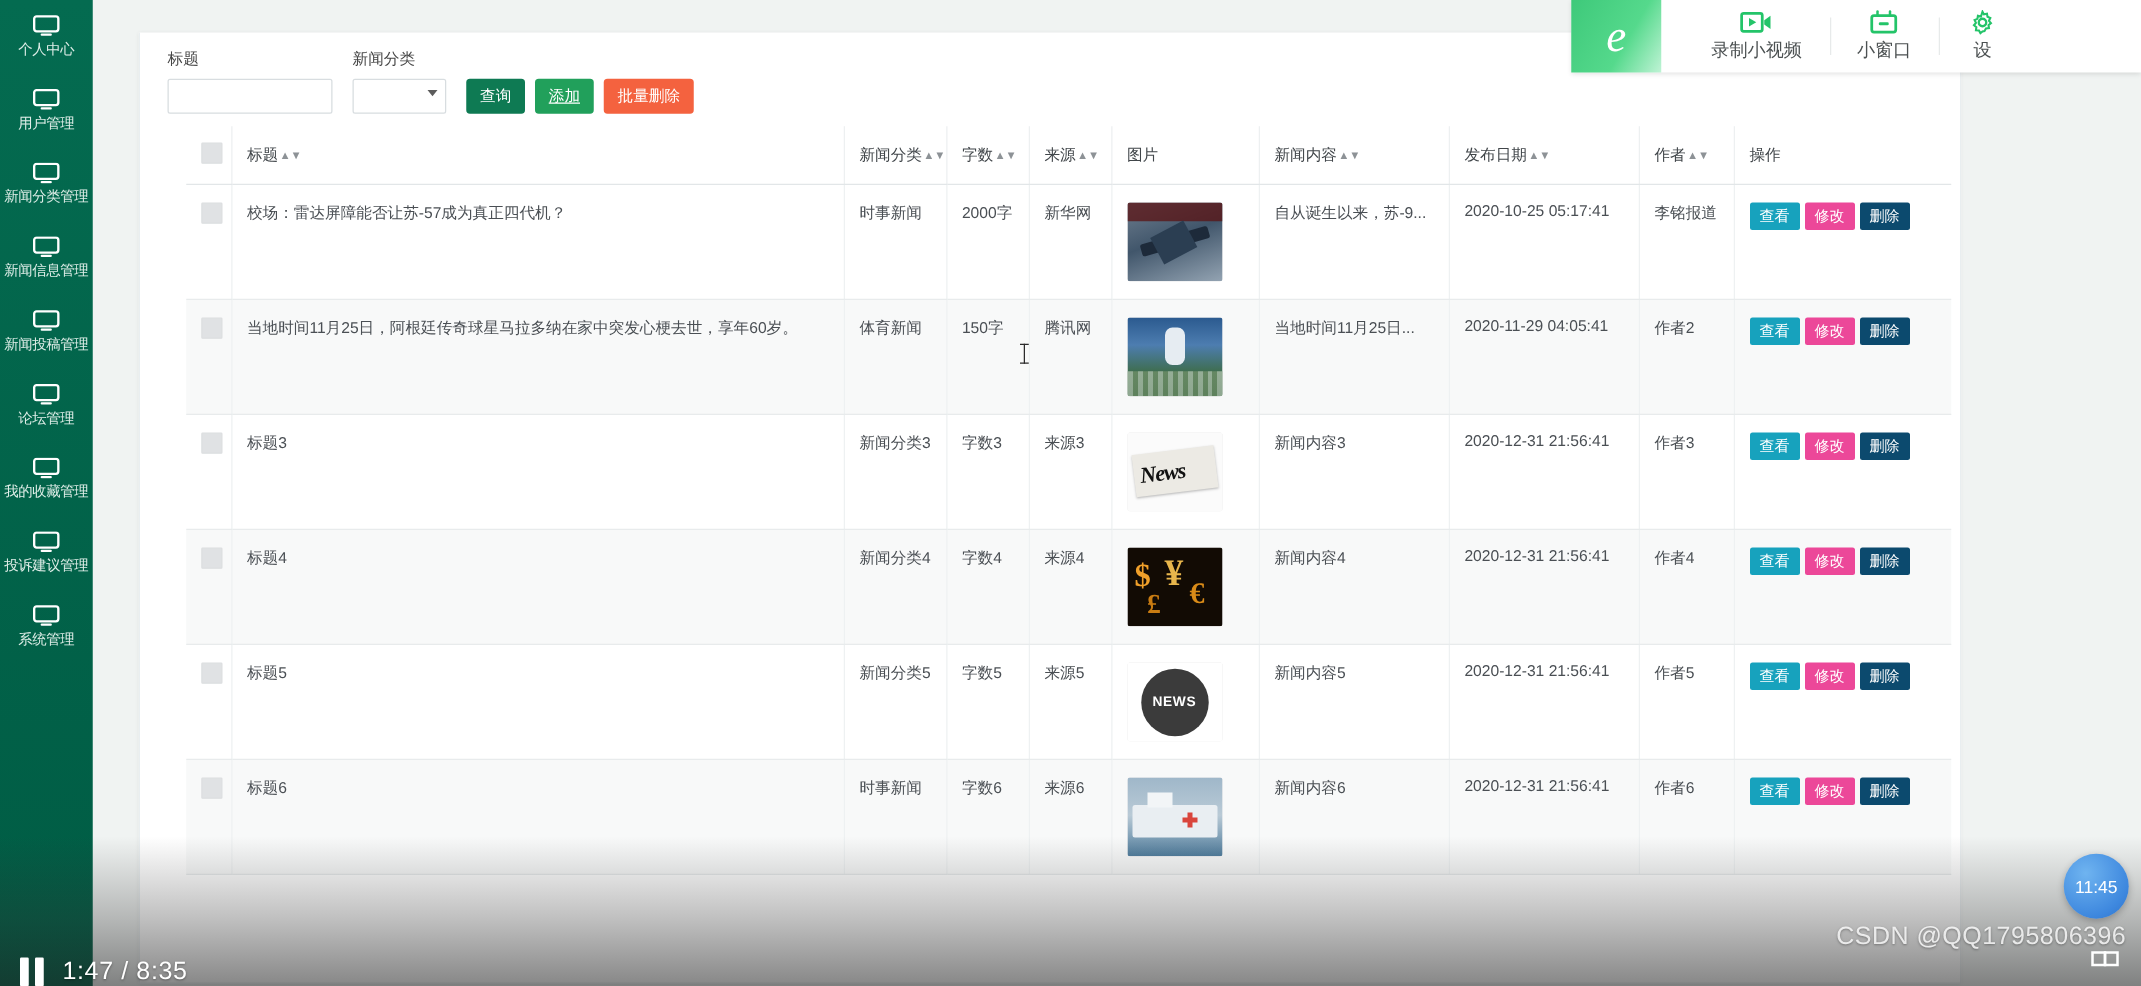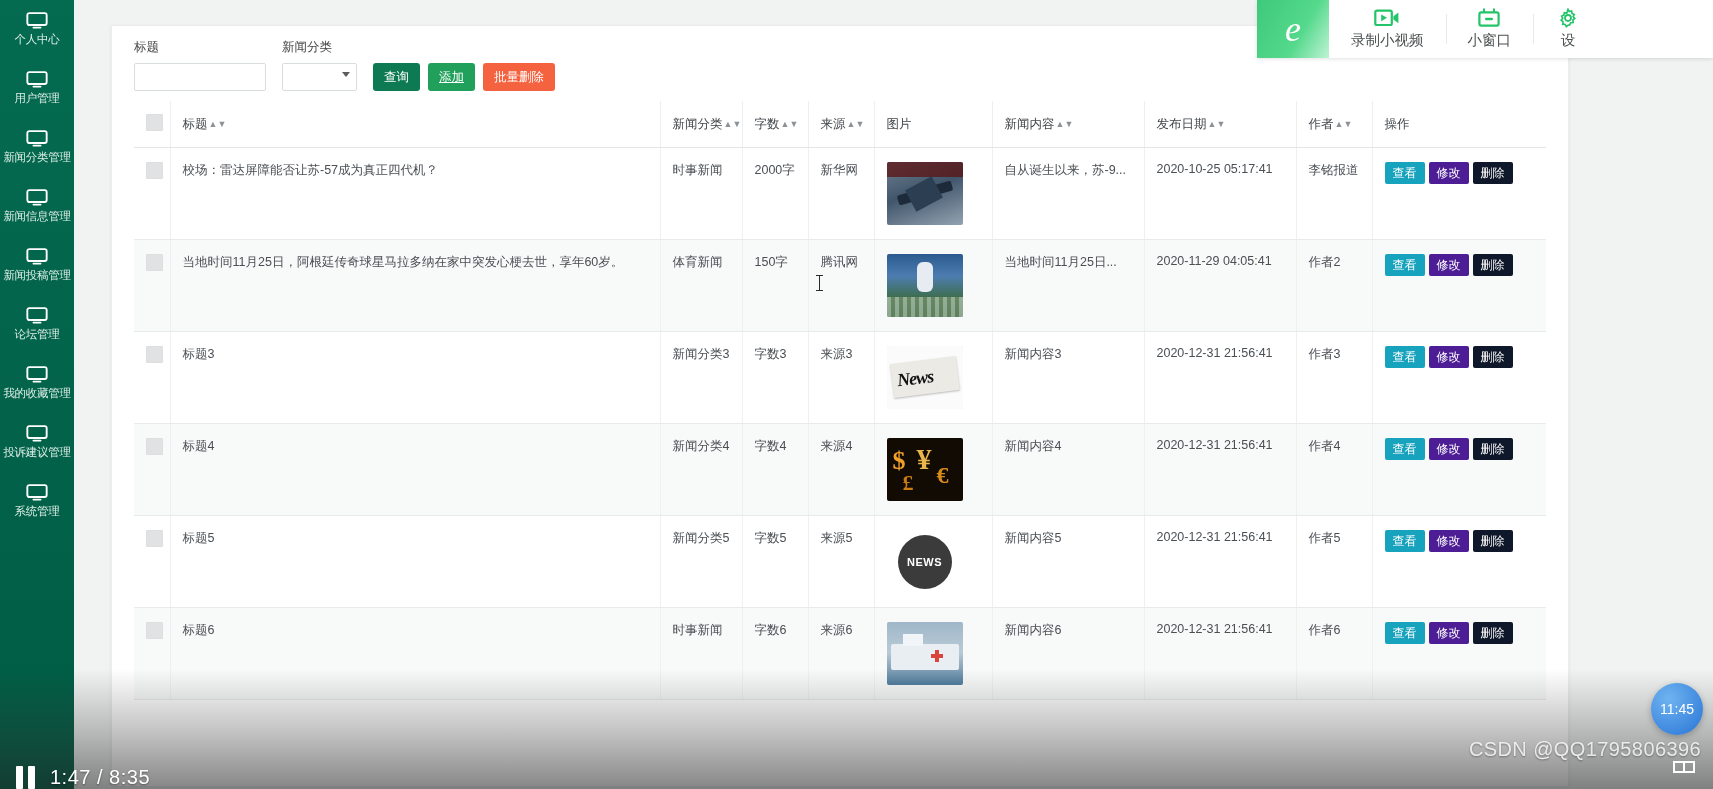--- a/index.html
+++ b/index.html
@@ -77,21 +77,21 @@
     height:28px;border:none;border-radius:3px;color:#fff;
     font-size:12.5px;padding:0 11px;cursor:pointer;margin-right:8px;
     font-family:"Liberation Sans","DejaVu Sans",sans-serif;line-height:28px;
     display:inline-block;
   }
   .btn-query{background:#0e7a53;}
   .btn-add{background:#21a05b;text-decoration:underline;}
   .btn-bulkdel{background:#f4623f;}
 
   
-  #tbl-wrap{padding:0 22px 0 22px;}
+  #tbl-wrap{padding:0 22px 0 22px;margin-left:15px;}
   table{border-collapse:collapse;width:1412px;table-layout:fixed;}
   thead th{
     font-size:12.5px;color:#41464a;font-weight:normal;text-align:left;
     padding:13px 0 13px 12px;border-bottom:1px solid #e2e6e8;
     border-right:1px solid #edf0f1;
     background:#fff;vertical-align:middle;white-space:nowrap;
   }
   thead th:last-child{border-right:none;}
   tbody td{
     font-size:12.5px;color:#4a4f54;padding:14px 8px 14px 12px;
@@ -119,22 +119,22 @@
   .thumb{
     width:76px;height:63px;border-radius:2px;display:block;
     background:#e9e9e9;overflow:hidden;position:relative;
   }
   .op-btn{
     display:inline-block;height:22px;line-height:22px;padding:0 8px;
     border-radius:2px;color:#fff;font-size:12px;margin-right:4px;cursor:pointer;
     font-family:"Liberation Sans","DejaVu Sans",sans-serif;
   }
   .op-view{background:#17a2bd;}
-  .op-edit{background:#4c1d95;}
-  .op-del{background:#0f172a;}
+  .op-edit{background:#ec4899;}
+  .op-del{background:#0c4a6e;}
 
   
   #rec-toolbar{
     position:absolute;right:0;top:0;height:58px;width:456px;
     background:#fff;display:flex;align-items:stretch;z-index:40;
     box-shadow:0 1px 4px rgba(0,0,0,.12);
   }
   #rec-logo{
     width:72px;background:linear-gradient(120deg,#3ec97a 0%,#55d98c 60%,#bff3d5 100%);
     display:flex;align-items:center;justify-content:center;
@@ -456,21 +456,21 @@
               </tr>
             </tbody>
         </table>
       </div>
 
     </div>
   </div>
 
   <div id="rec-toolbar">
     <div id="rec-logo">e</div>
-    <div id="rec-items" style="display:flex;align-items:stretch;">
+    <div id="rec-items" style="display:flex;align-items:stretch;margin-left:18px;">
         <div class="rec-item">
           <span style="line-height:0"><svg width="26" height="20" viewBox="0 0 26 20" xmlns="http://www.w3.org/2000/svg">
               <rect x="1.3" y="2.6" width="16.5" height="14.4" rx="1.6" fill="none" stroke="#24c469" stroke-width="2.2"></rect>
               <path d="M19.4 8.2 L24.4 4.6 V15.2 L19.4 11.6 Z" fill="#24c469"></path>
               <path d="M7.2 6.4 L13 9.8 L7.2 13.2 Z" fill="#24c469"></path>
             </svg></span>
           <span class="rec-label">录制小视频</span>
         </div>
         <div class="rec-item">
           <span style="line-height:0"><svg width="26" height="20" viewBox="0 0 26 20" xmlns="http://www.w3.org/2000/svg">

